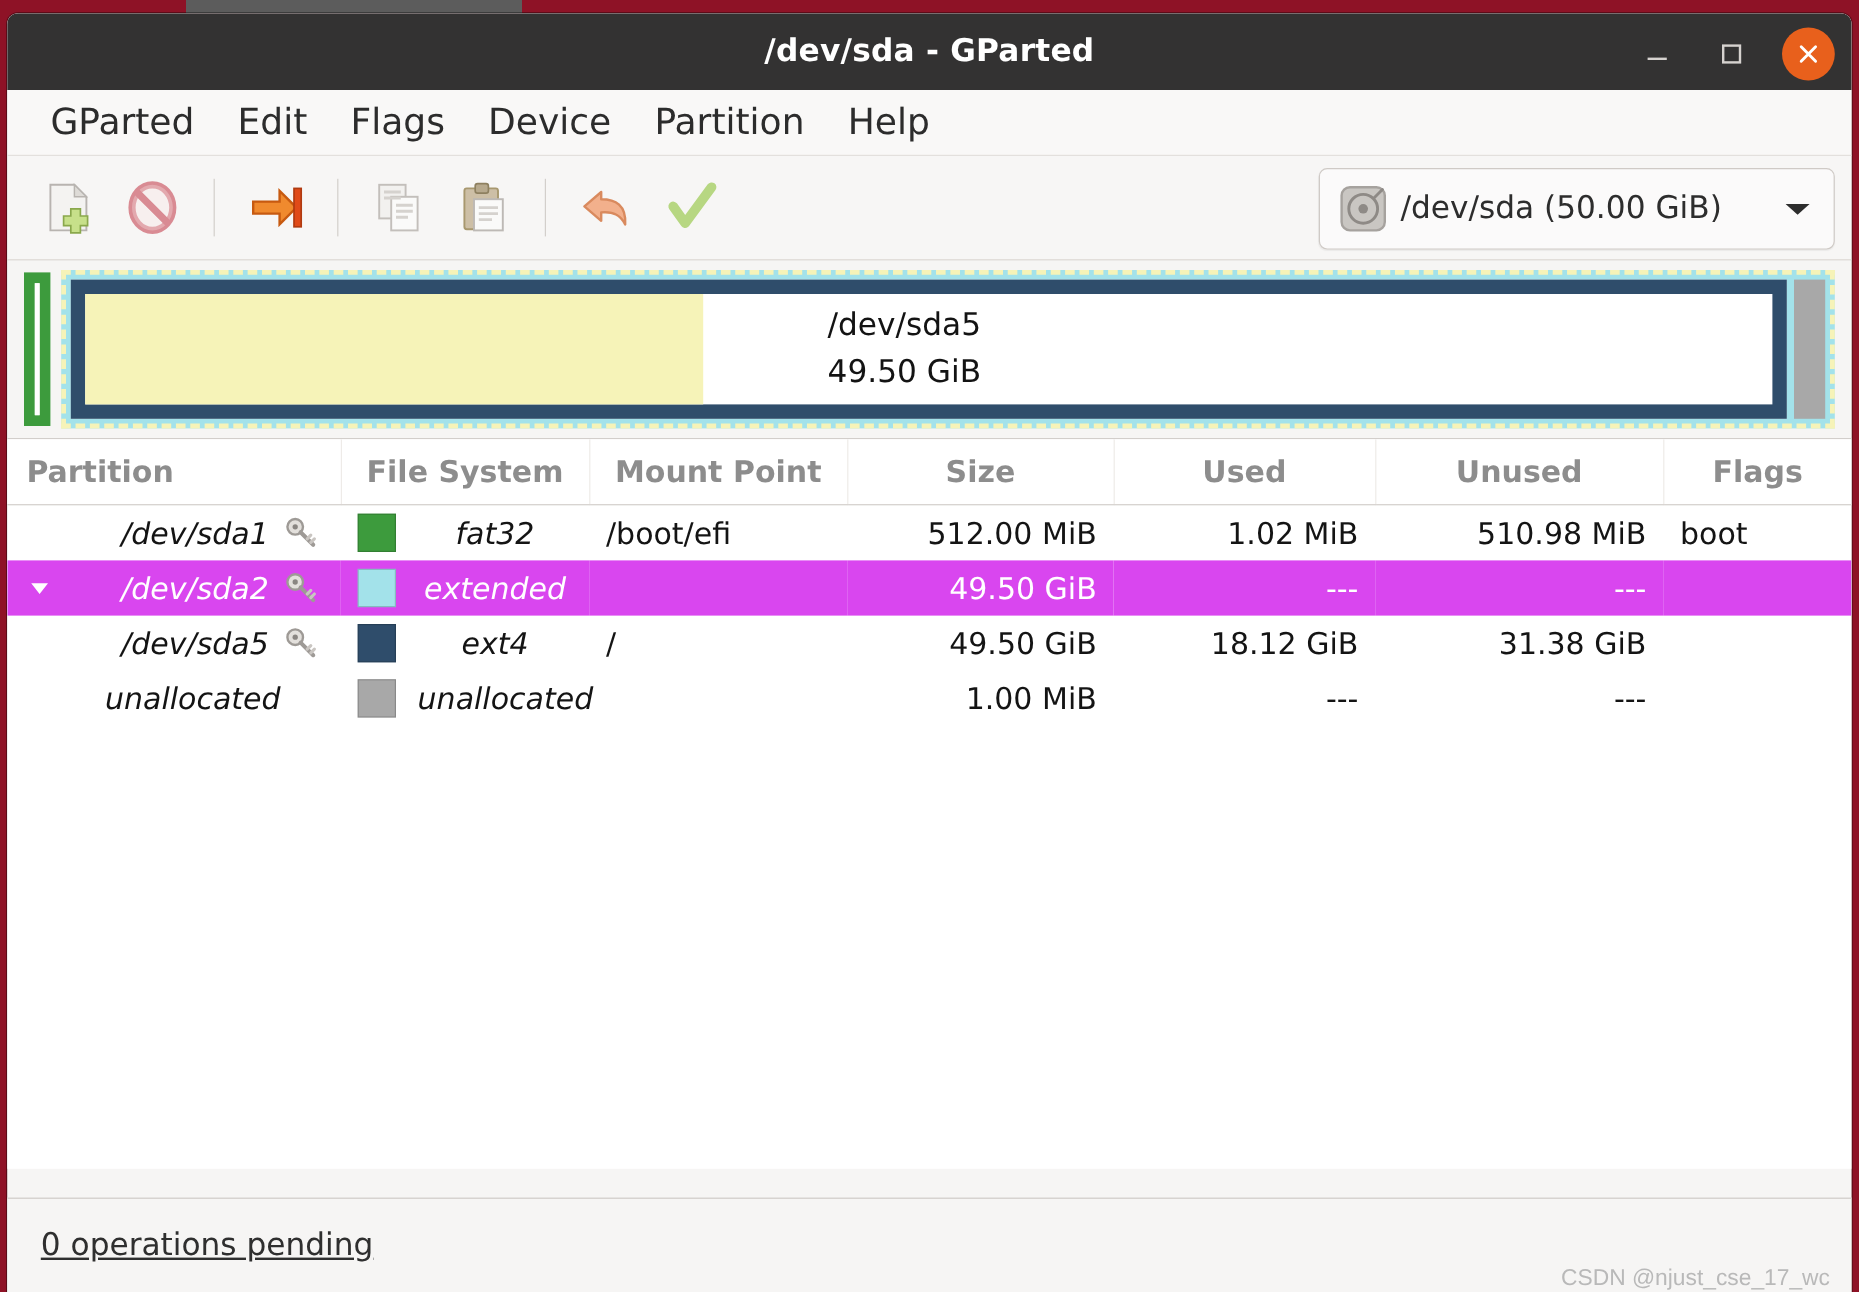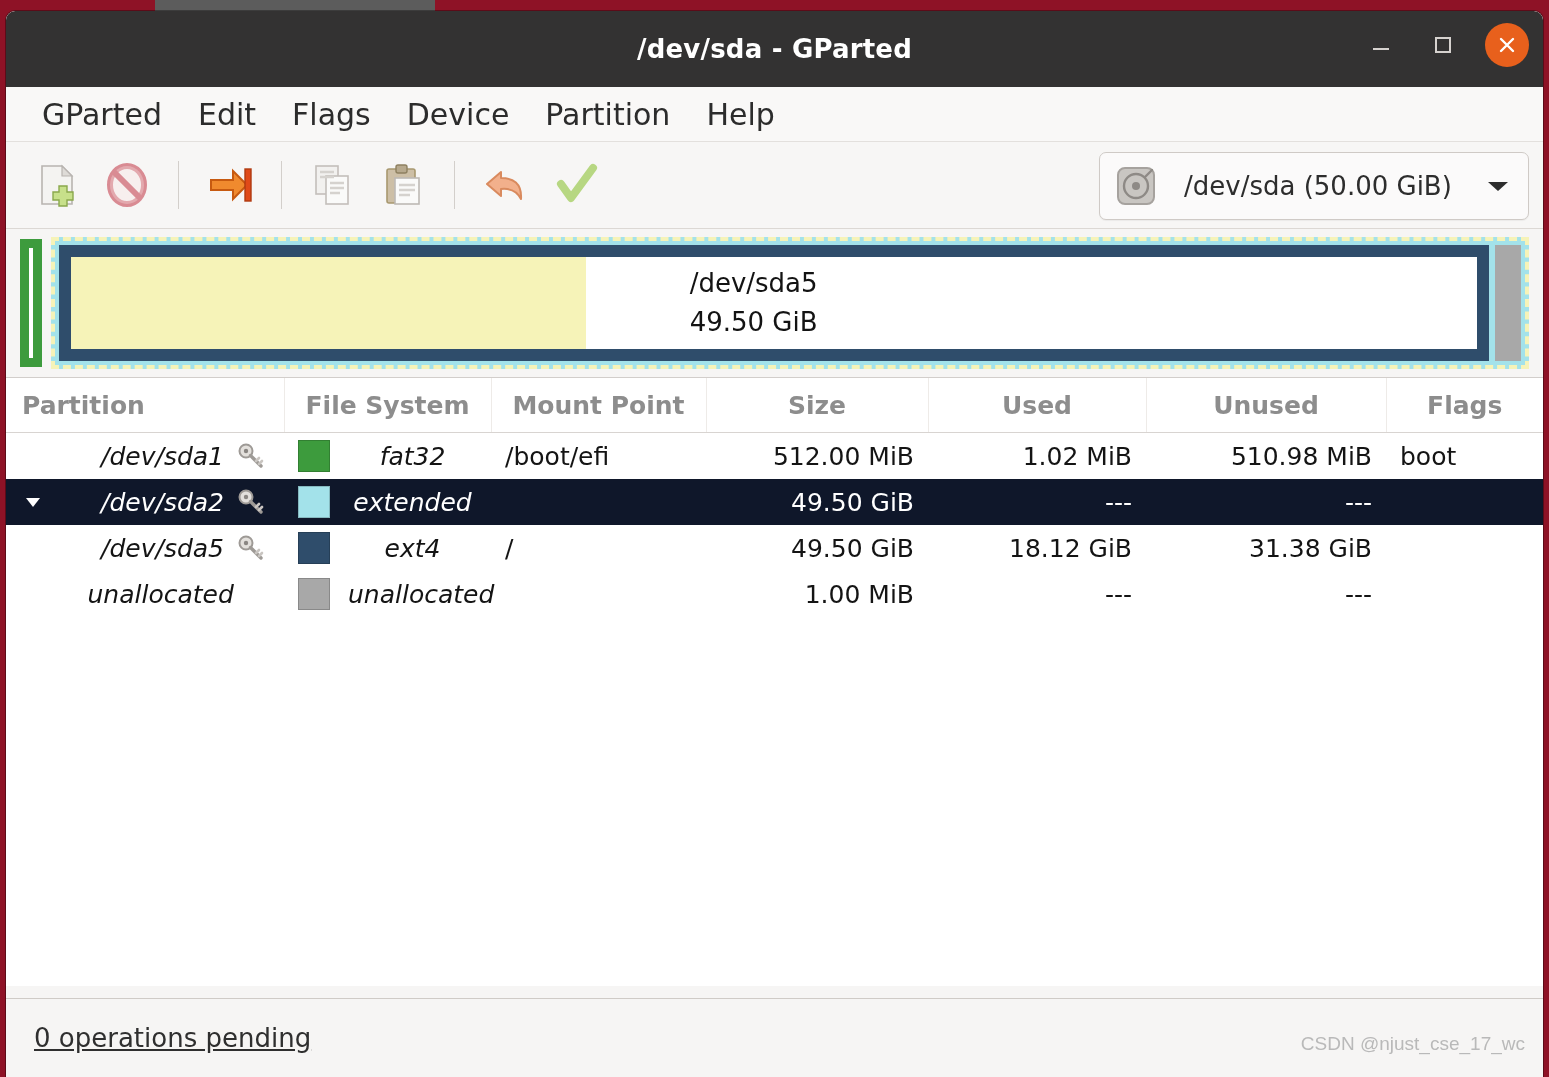--- a/index.html
+++ b/index.html
@@ -38,21 +38,21 @@
     height: 1066px;
     background: #f6f5f4;
     border-radius: 9px 9px 0 0;
     overflow: hidden;
     box-shadow: 0 0 0 1px rgba(0,0,0,.35);
   }
 
   
   #titlebar {
     position: relative;
-    height: 76px;
+    height: 64px;
     background: #333232;
     border-radius: 9px 9px 0 0;
     display: flex;
     align-items: center;
     justify-content: center;
   }
   #title-text {
     color: #ffffff;
     font-size: 26px;
     font-weight: bold;
@@ -133,21 +133,21 @@
     right: 14px;
     top: 10px;
     height: 66px;
     min-width: 396px;
     background: #fbfafa;
     border: 1px solid #cfcac6;
     border-radius: 7px;
     display: flex;
     align-items: center;
     padding: 0 18px 0 14px;
-    gap: 26px;
+    gap: 9px;
     cursor: pointer;
     box-shadow: 0 1px 1px rgba(0,0,0,.05);
   }
   #device-combo-label {
     font-size: 26px;
     color: #2d2d2d;
     flex: 1;
     white-space: nowrap;
   }
 
@@ -247,21 +247,21 @@
 
   table.ptable tbody td {
     height: 46px;
     font-size: 25px;
     color: #141414;
     padding: 0 14px;
     white-space: nowrap;
     vertical-align: middle;
   }
   tr.prow.selected td {
-    background: #0f172a;
+    background: #d946ef;
     color: #ffffff;
   }
 
   .cell-partition {
     display: flex;
     align-items: center;
     justify-content: flex-end;
     gap: 12px;
     padding-right: 4px;
     font-style: italic;
@@ -305,21 +305,21 @@
     padding-left: 28px;
   }
   #status-text {
     font-size: 26px;
     color: #2f2f2f;
     text-decoration: underline;
   }
   #watermark {
     position: absolute;
     right: 18px;
-    bottom: 22px;
+    bottom: 0;
     font-size: 19px;
     color: #b9b9b9;
     font-family: "Liberation Sans", sans-serif;
   }
 </style>
 </head>
 <body>
 
 <div id="desktop">
   <div id="desktop-strip"></div>

